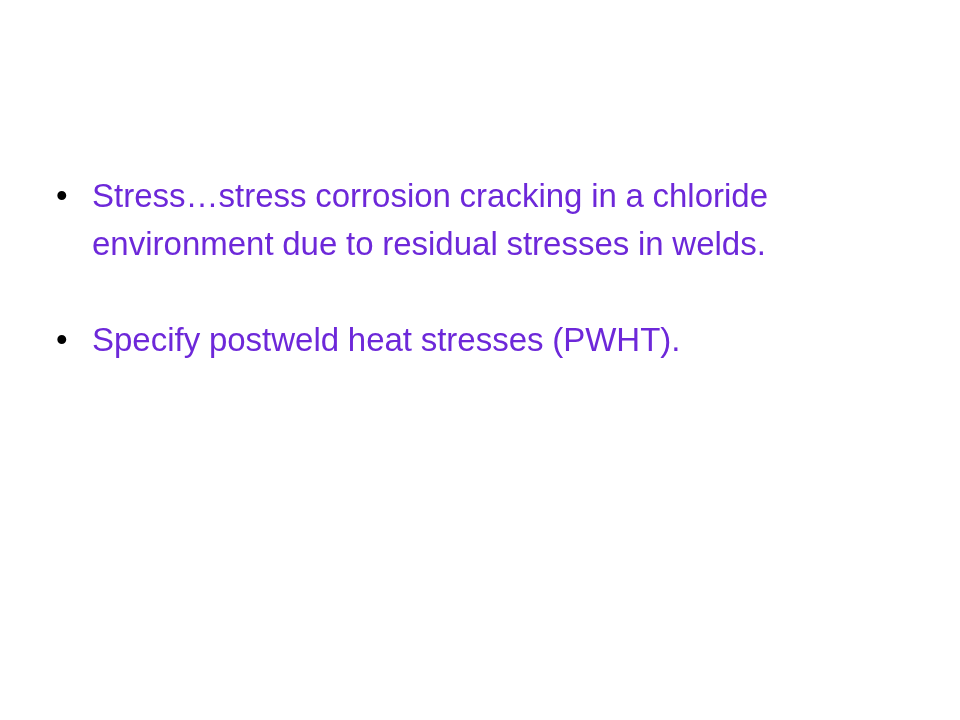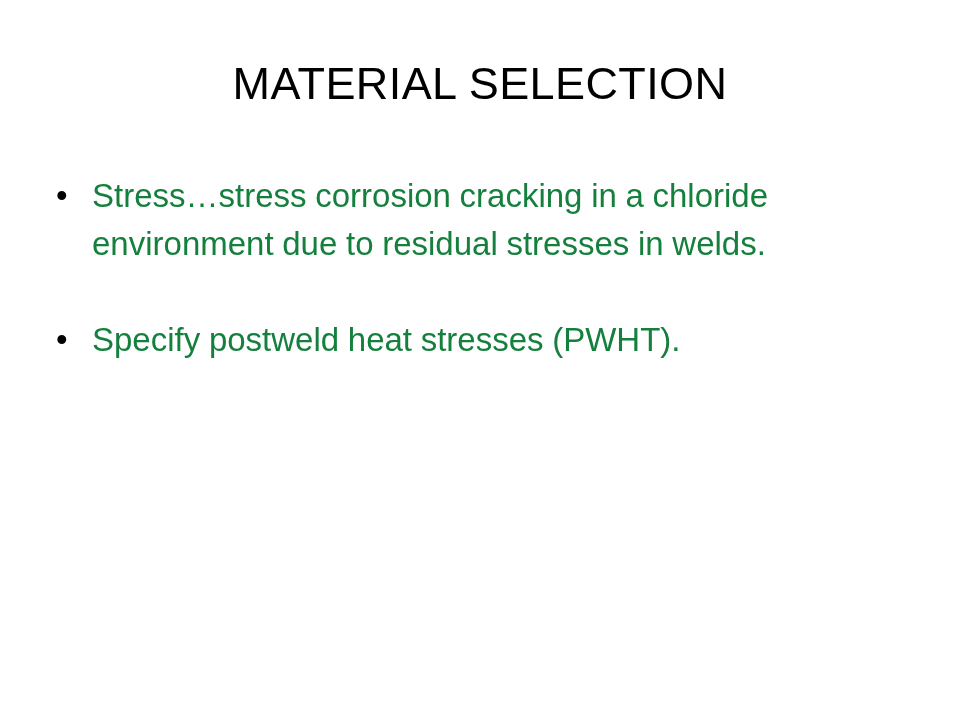--- a/index.html
+++ b/index.html
@@ -64,40 +64,37 @@
     text-align: left;
     padding-left: 4px;
     box-sizing: border-box;
     color: #000000;
   }
 
   .bullet-text {
     flex: 1 1 auto;
     font-size: 33px;
     line-height: 48px;
-    color: #15803d;
+    color: #6d28d9;
     text-align: left;
     word-spacing: -0.5px;
   }
 
   
   .blank-row {
     height: 48px;
     font-size: 33px;
     line-height: 48px;
   }
 </style>
 </head>
 <body>
 
 <div class="slide">
 
-  <div class="title-block">
-    <span class="title-text">MATERIAL SELECTION</span>
-  </div>
 
   <div class="body-block">
 
     <div class="bullet-row">
       <span class="bullet-marker">•</span>
       <span class="bullet-text">Stress…stress corrosion cracking in a chloride environment due to residual stresses in welds.</span>
     </div>
 
     <div class="bullet-row blank-row">
       <span class="bullet-marker"></span>

